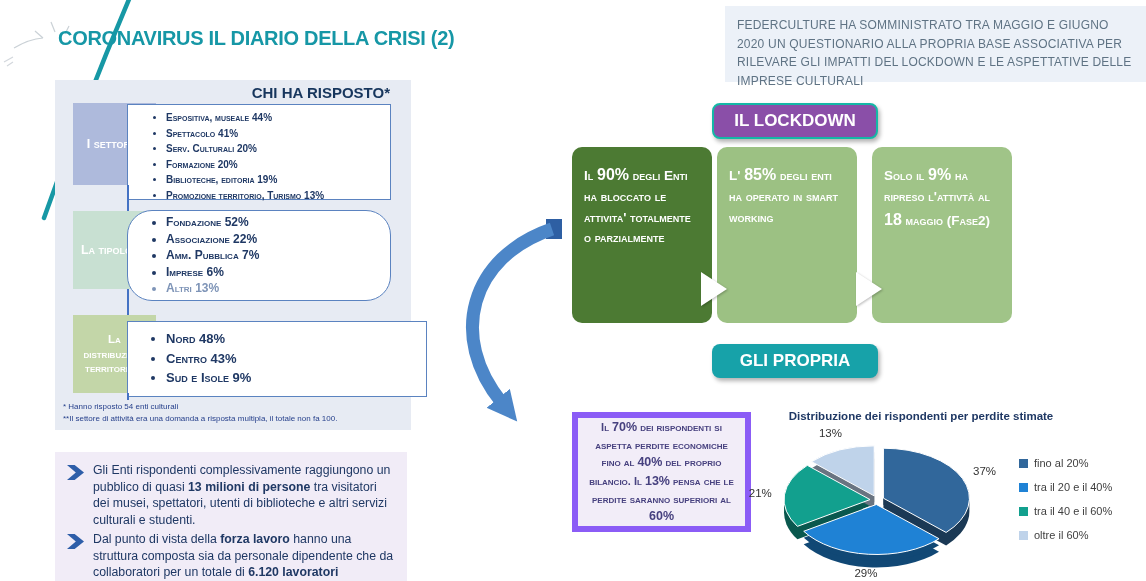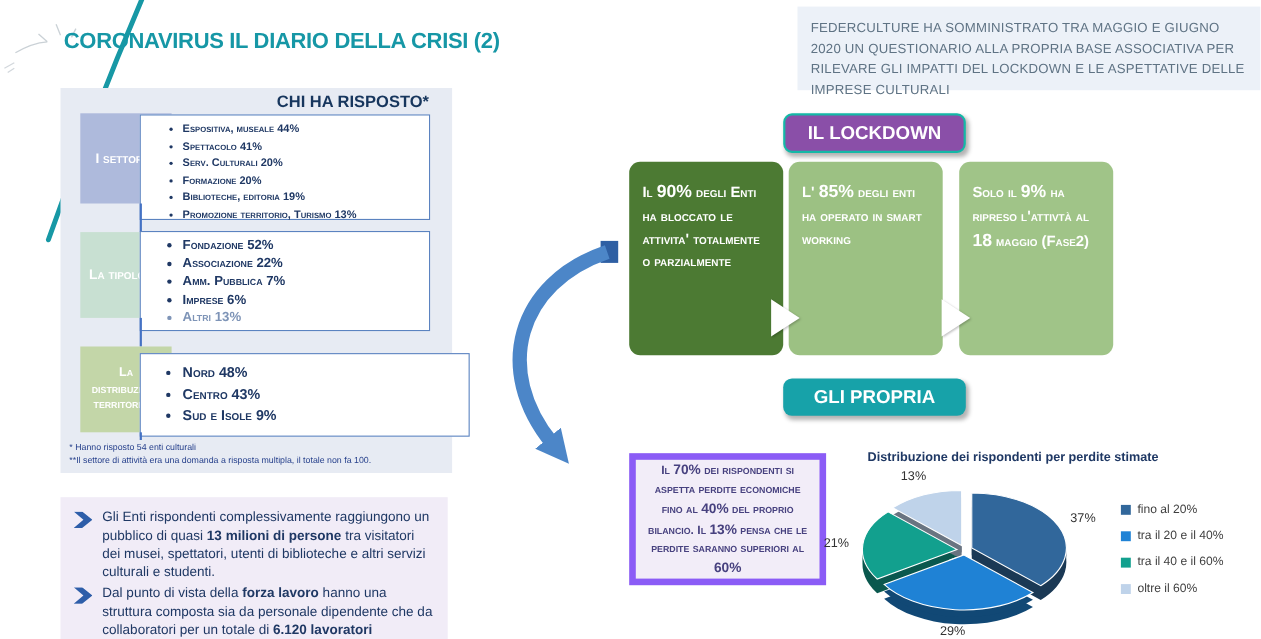--- a/index.html
+++ b/index.html
@@ -108,21 +108,21 @@
       <li>Serv. Culturali 20%</li>
       <li>Formazione 20%</li>
       <li>Biblioteche, editoria 19%</li>
       <li>Promozione territorio, Turismo 13%</li>
     </ul>
 </div>
 
 <div class="abs connector" style="left:127px;top:185px;height:26px;"></div>
 
 <div class="abs labelbox sc" style="left: 73px; top: 211px; width: 83px; height: 78px; background: rgb(200, 224, 210);">La tipologia</div>
-<div class="abs listbox" style="left:127px;top:210px;width:264px;height:91px;">
+<div class="abs listbox" style="left:127px;top:210px;width:264px;height:91px;border-radius:25px;">
   <ul class="blist sc" id="list-2" style="padding-top:3px;">
       <li>Fondazione 52%</li>
       <li>Associazione 22%</li>
       <li>Amm. Pubblica 7%</li>
       <li>Imprese 6%</li>
       <li class="muted">Altri 13%</li>
     </ul>
 </div>
 
 <div class="abs connector" style="left:127px;top:289px;height:26px;"></div>

